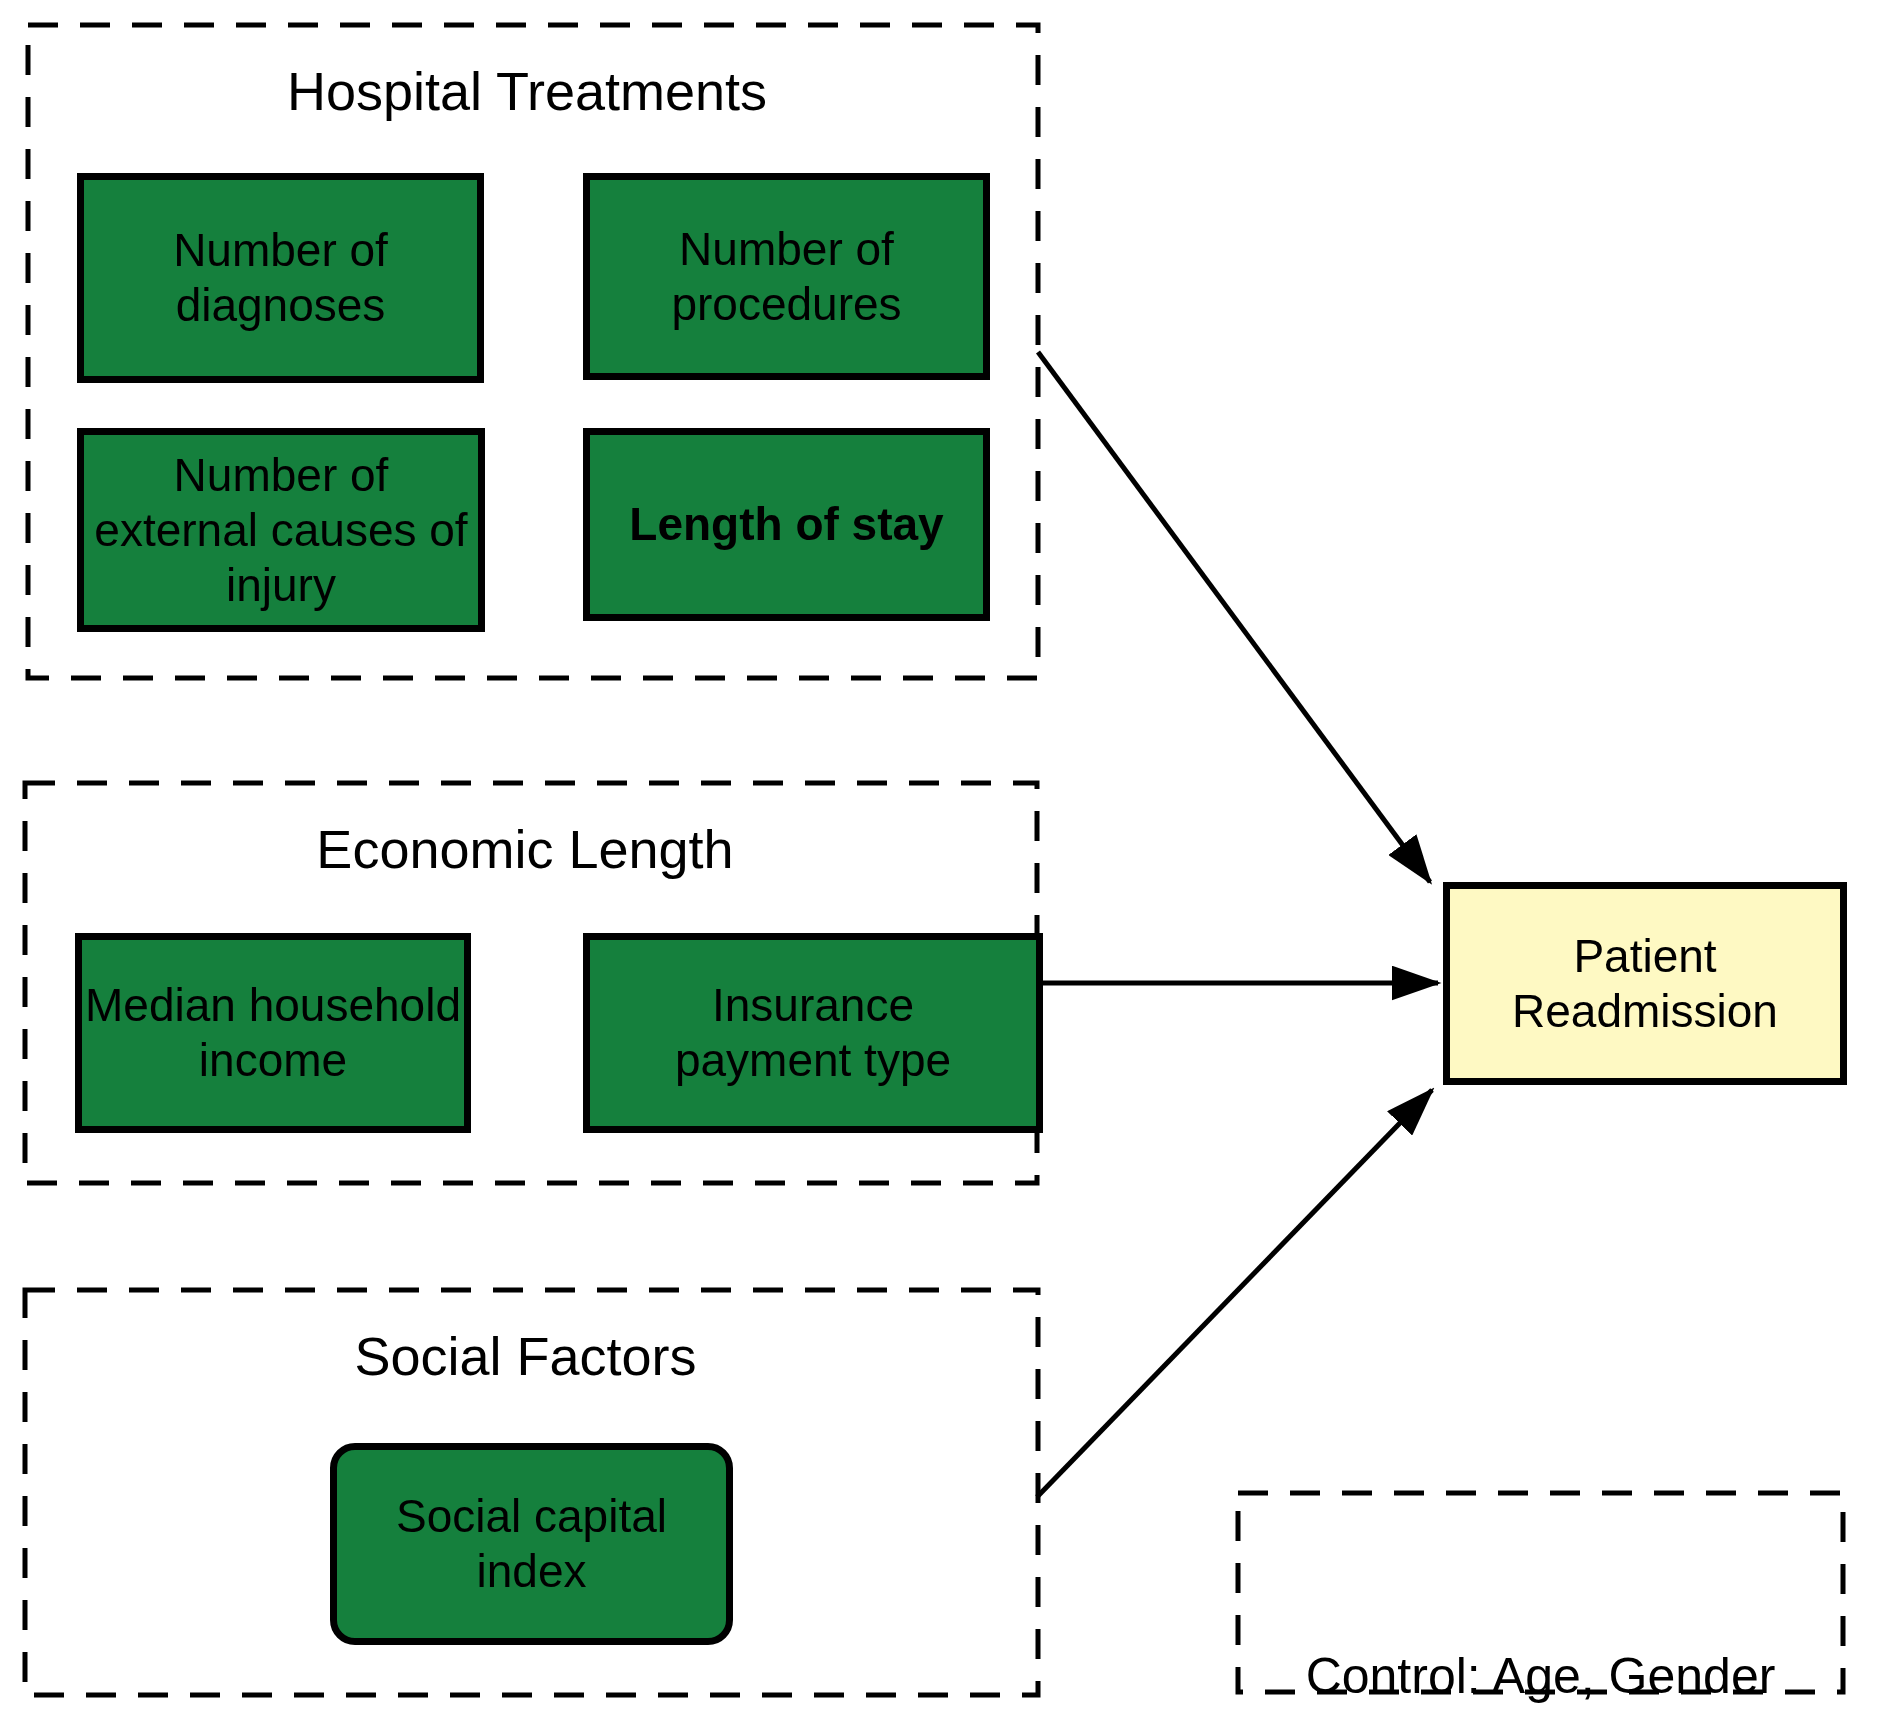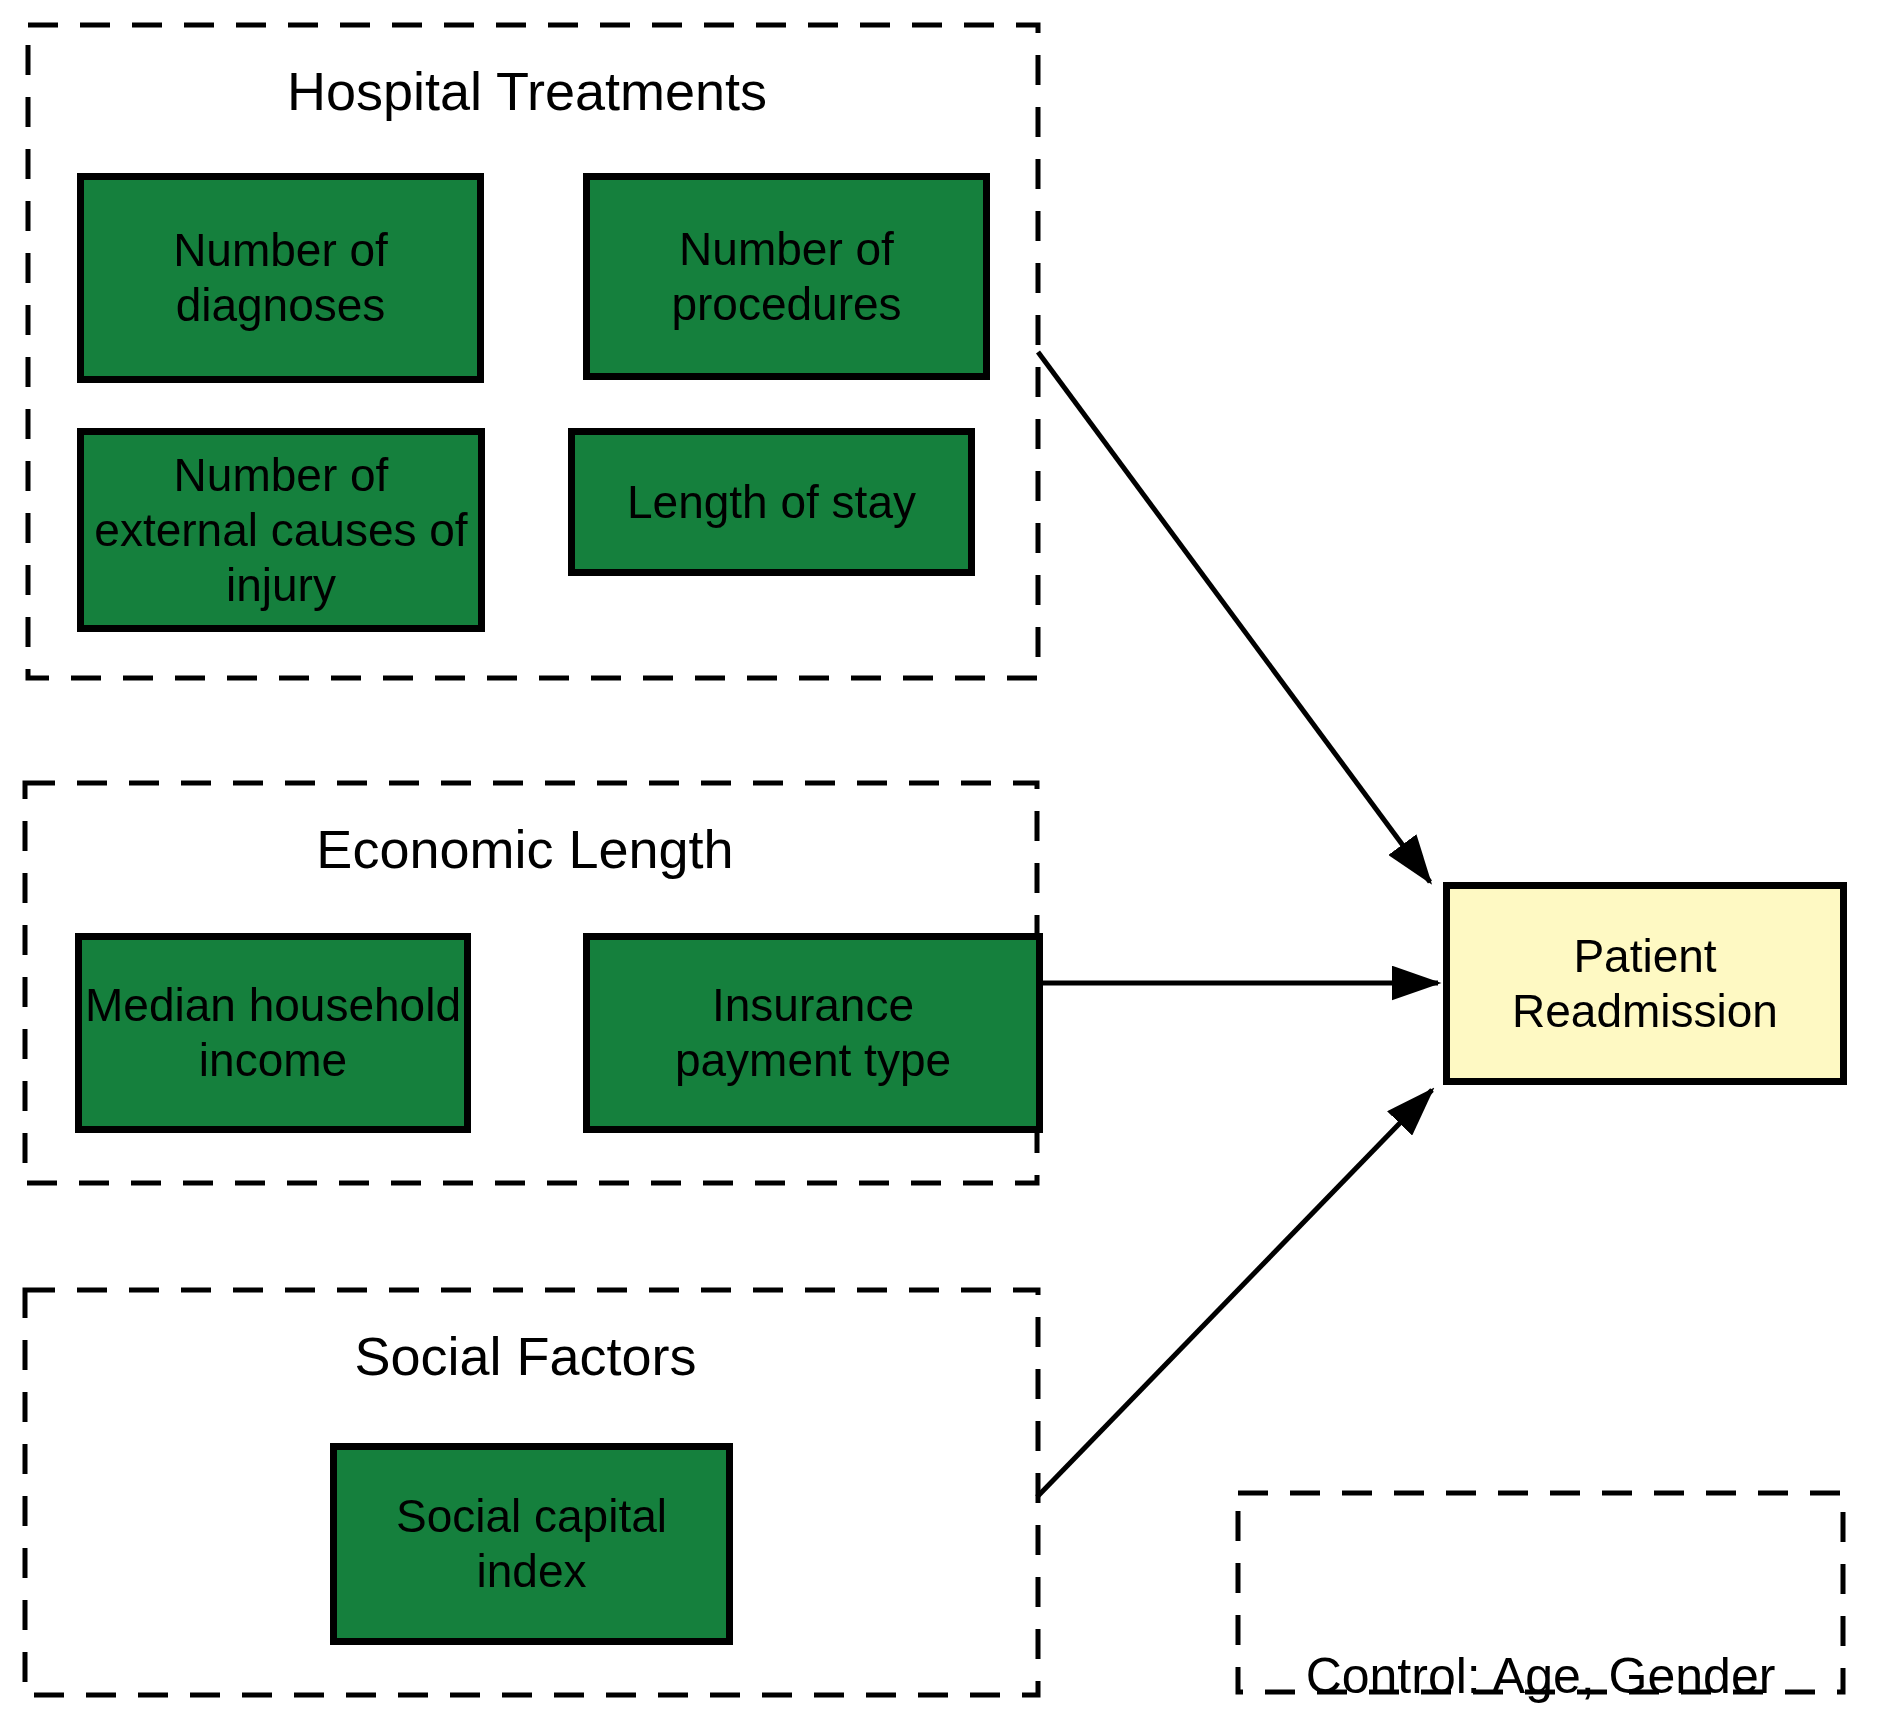--- a/index.html
+++ b/index.html
@@ -113,40 +113,40 @@
     </div>
     <div class="factor-box" style="left:555px; top:148px; width:407px; height:207px;">
       <span>Number of
 procedures</span>
     </div>
     <div class="factor-box" style="left:49px; top:403px; width:408px; height:204px;">
       <span>Number of
 external causes of
 injury</span>
     </div>
-    <div class="factor-box" style="left:540px; top:403px; width:407px; height:148px;">
+    <div class="factor-box" style="left:555px; top:403px; width:407px; height:193px;font-weight:bold;">
       <span>Length of stay</span>
     </div>
   </div>
 
   <div class="group" style="left:25px; top:783px; width:1012px; height:400px;">
     <div class="group-title">Economic Length</div>
     <div class="factor-box" style="left:50px; top:150px; width:396px; height:200px;">
       <span>Median household
 income</span>
     </div>
     <div class="factor-box" style="left:558px; top:150px; width:460px; height:200px;">
       <span>Insurance
 payment type</span>
     </div>
   </div>
 
   <div class="group" style="left:25px; top:1290px; width:1013px; height:405px;">
     <div class="group-title">Social Factors</div>
-    <div class="factor-box" style="left:305px; top:153px; width:403px; height:202px;">
+    <div class="factor-box" style="left:305px; top:153px; width:403px; height:202px;border-radius:25px;">
       <span>Social capital
 index</span>
     </div>
   </div>
 
   <div class="outcome-box">
     <span>Patient
 Readmission</span>
   </div>
 

